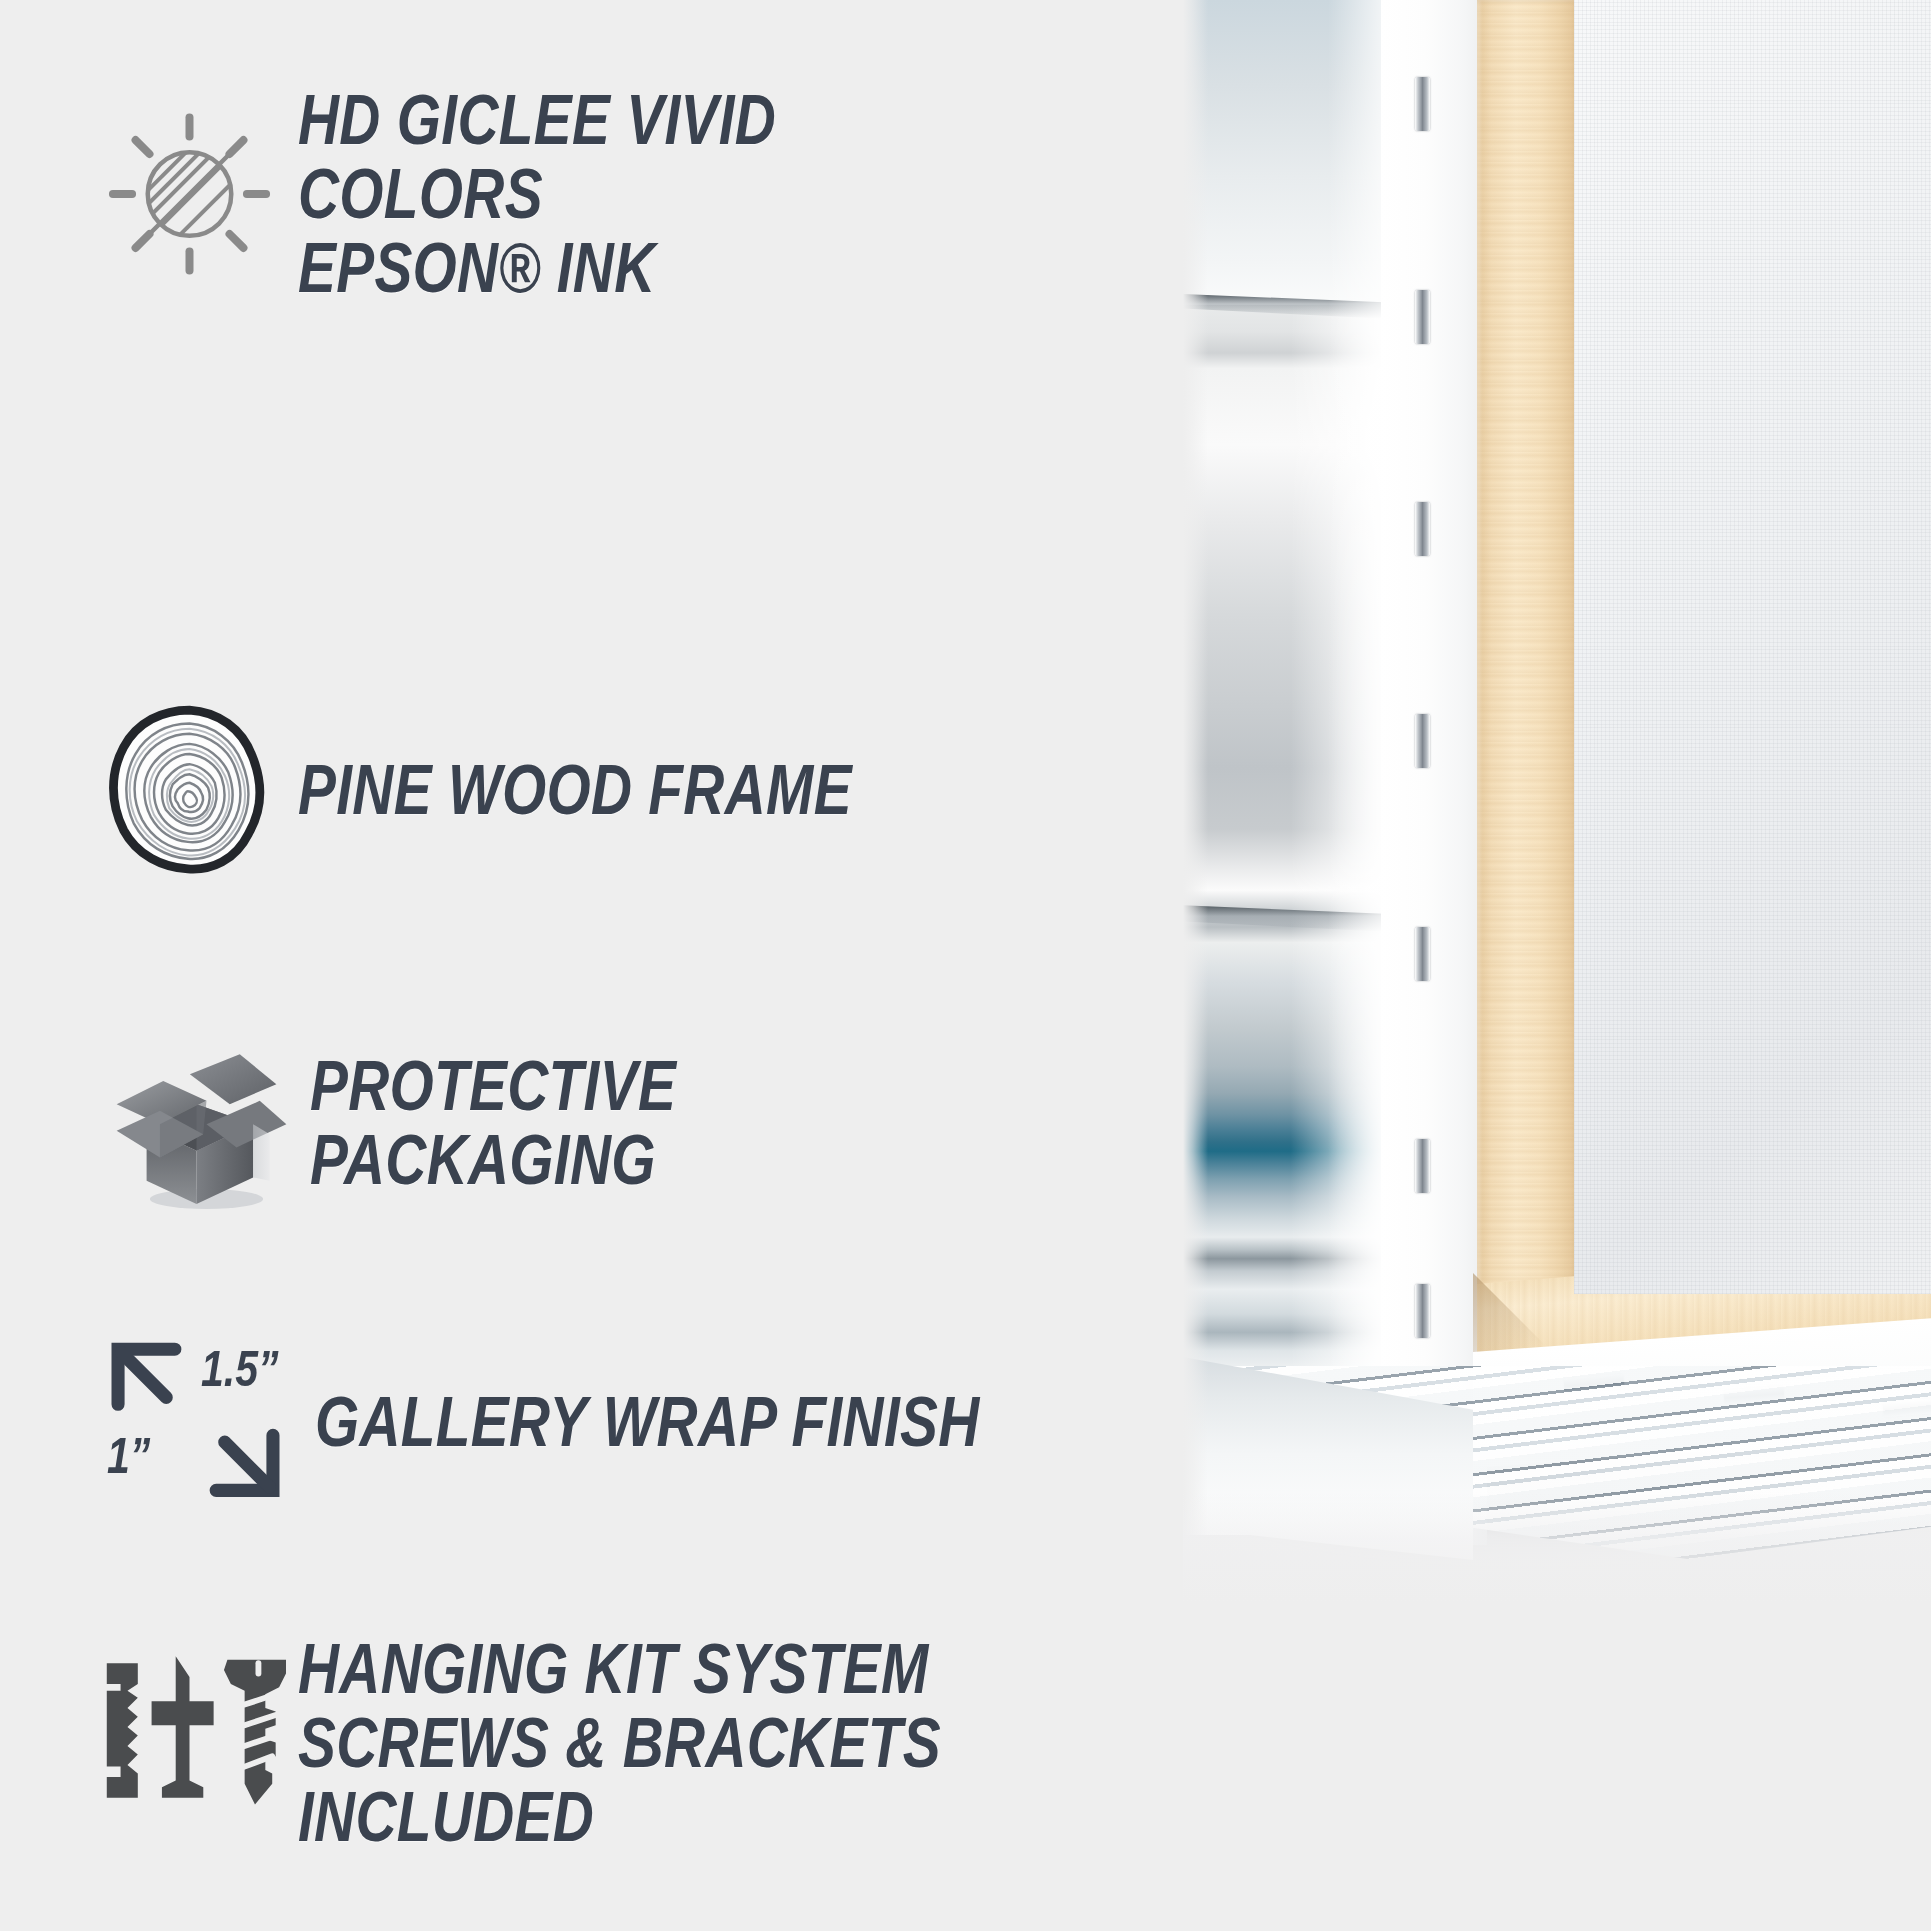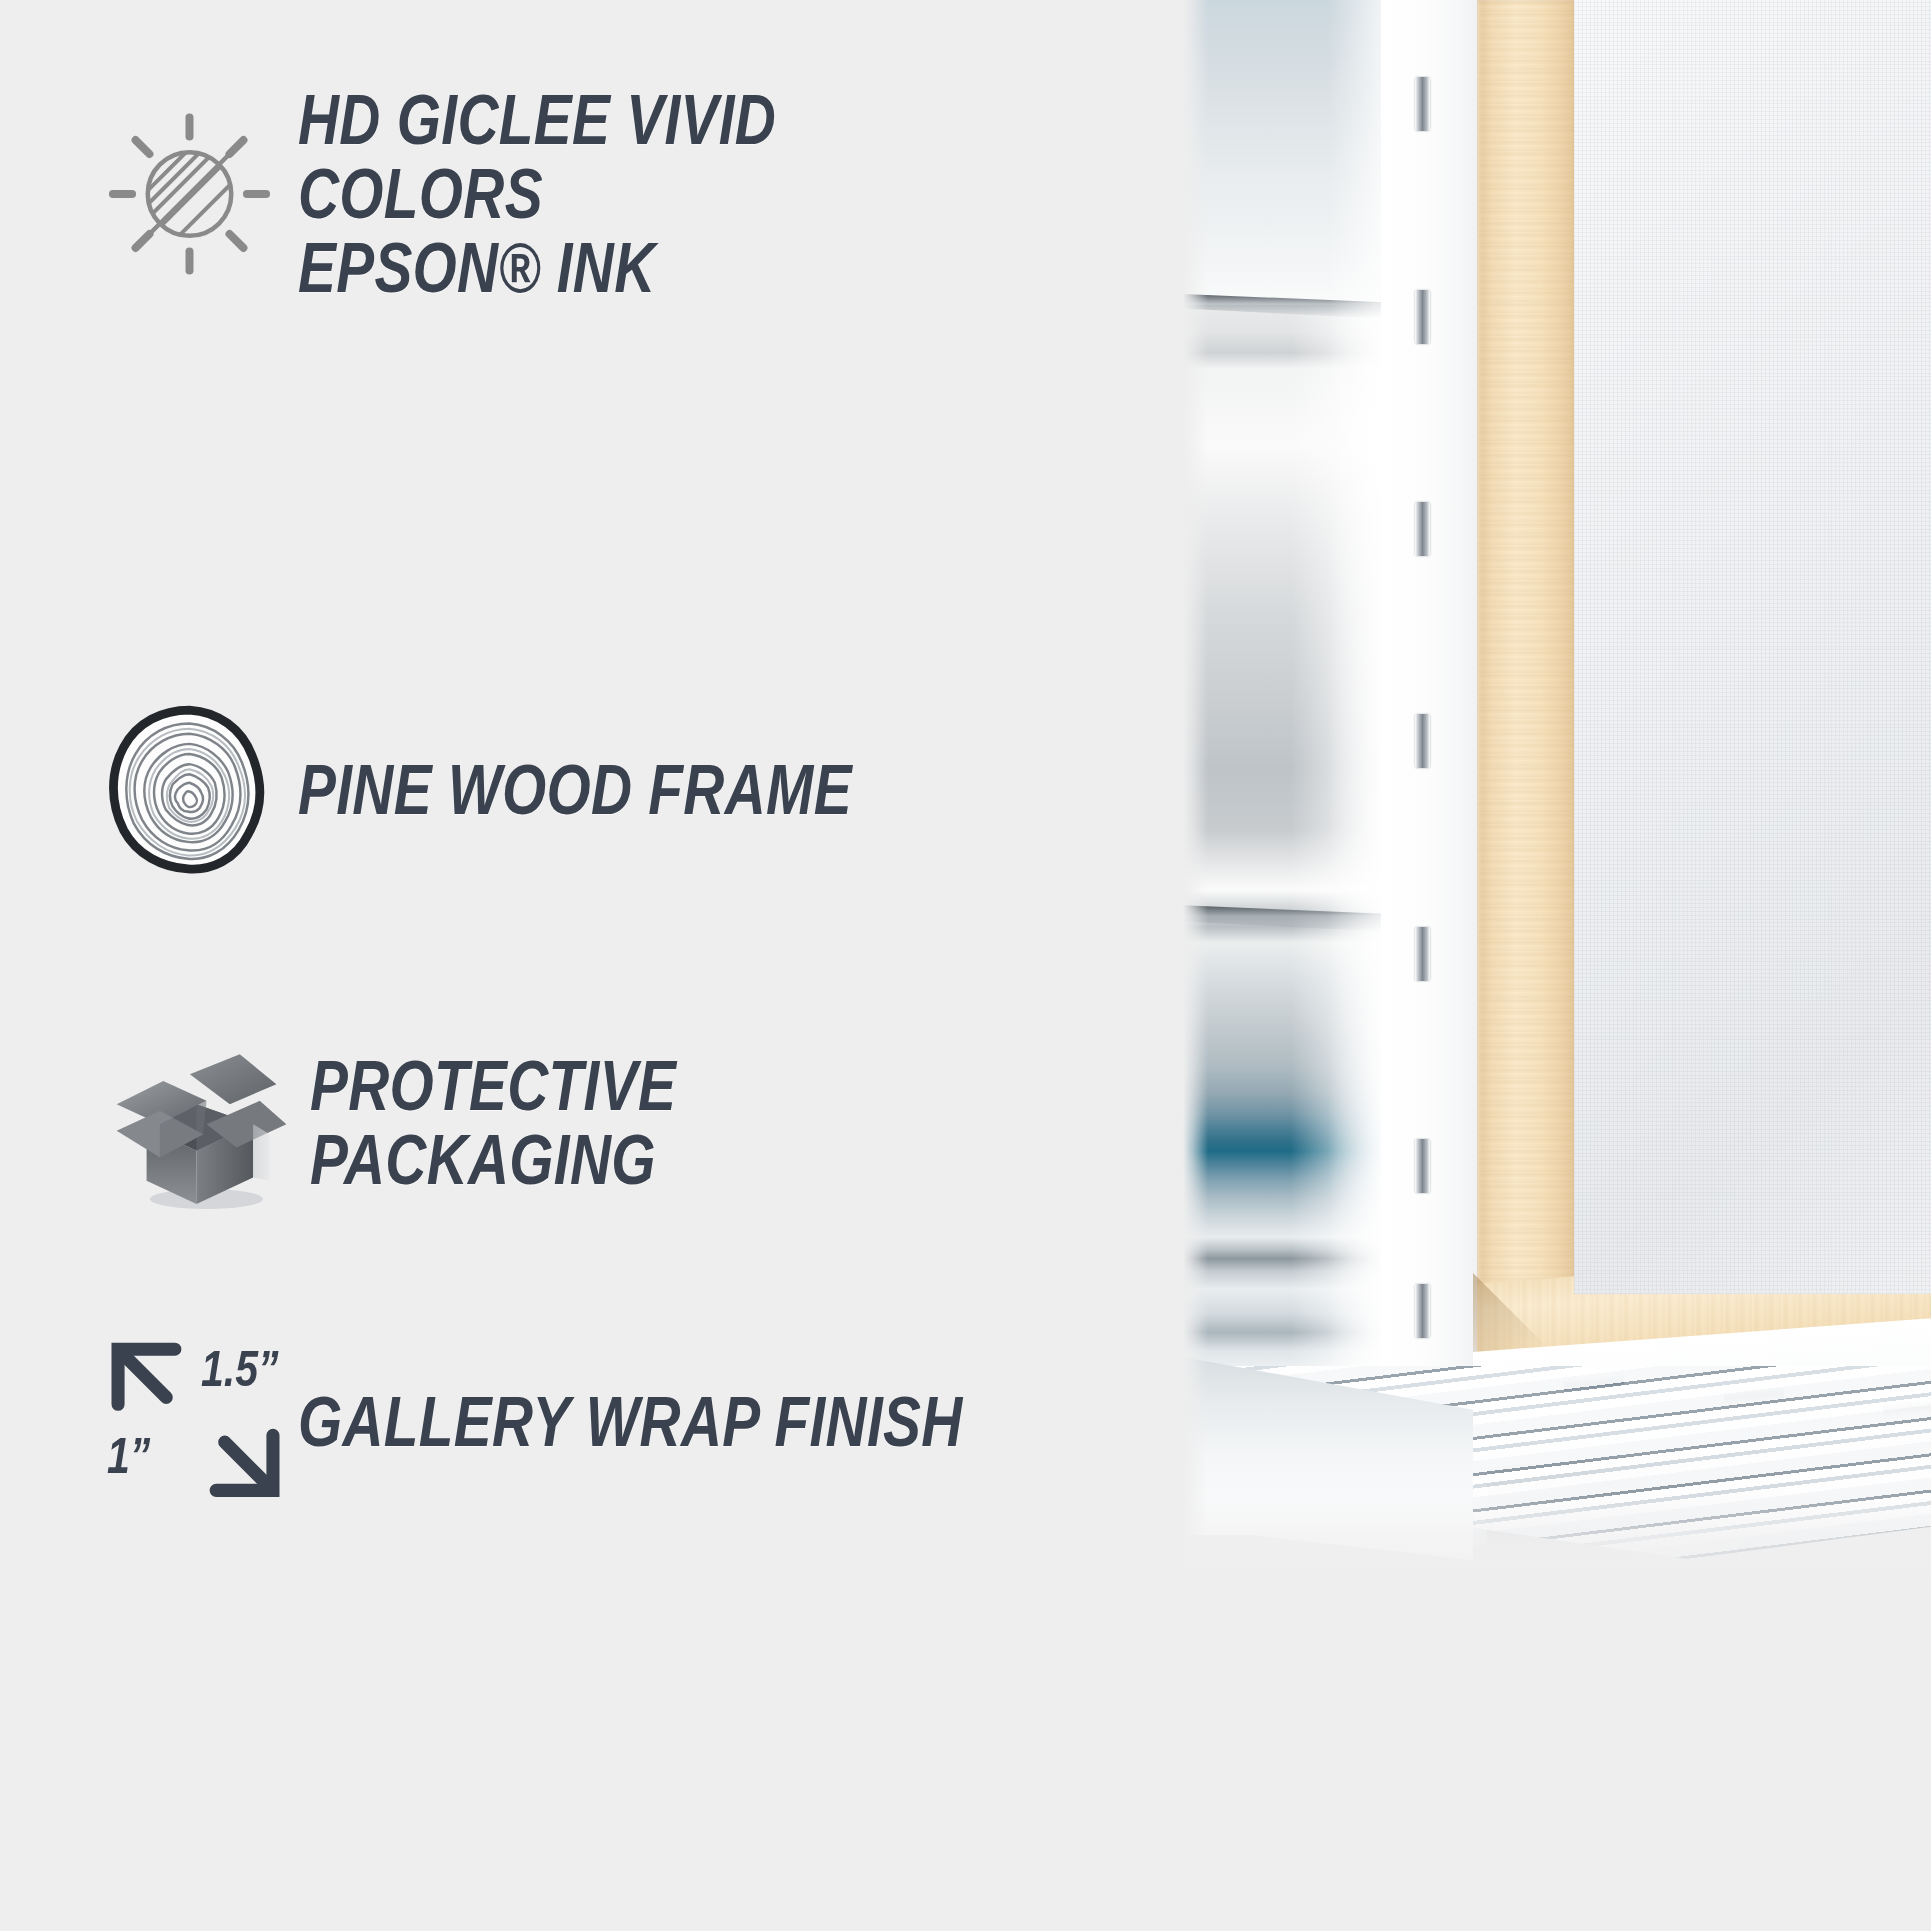--- a/index.html
+++ b/index.html
@@ -208,21 +208,21 @@
     transform-origin:left center;
     white-space:pre-line;
     text-shadow:0 1px 0 rgba(255,255,255,.55);
   }
 
   
   #row-giclee    { left:0px;   top:83px;  }
   #row-stretch   { left:0px;   top:436px; }
   #row-pine      { left:0px;   top:705px; }
   #row-package   { left:12px;   top:1031px;}
-  #row-wrap      { left:0px;   top:1332px;}
+  #row-wrap      { left:0px;   top:1332px;gap:17px;}
   #row-hanging   { left:0px;   top:1632px;}
 
   #row-giclee  .f-icon { width:193px; height:174px; }
   #row-stretch .f-icon { width:193px; height:159px; }
   #row-pine    .f-icon { width:193px; height:169px; }
   #row-package .f-icon { width:193px; height:183px; }
   #row-wrap    .f-icon { width:205px; height:179px; }
   #row-hanging .f-icon { width:193px; height:193px; }
 
   #row-giclee  .f-text { font-size:71px; margin-left:11.6px; }
@@ -417,16 +417,47 @@
             <path d="M104 60 L104 92 L71 92"></path>
             <path d="M102 90 L76 64"></path>
           </g>
         </svg>
         <span class="dim-label" id="dim-15">1.5”</span>
         <span class="dim-label" id="dim-1">1”</span>
       </div>
       <div class="f-text">GALLERY WRAP FINISH</div>
     </div>
 
+    <div class="feature" id="row-hanging">
+      <div class="f-icon">
+        <svg width="193" height="193" viewBox="0 0 112 108" aria-hidden="true">
+          <g fill="#4a4c4e">
+
+            <path d="M8 8 L26 8 L26 20 L20 24 L26 28 L20 34 L26 39
+                     L20 45 L26 50 L20 56 L26 61 L20 67 L26 72 L26 86
+                     L8 86 L8 74 L16 74 L16 68 L8 68 L8 24 L16 24 L16 20 L8 20 Z"></path>
+
+            <path d="M48 4 L56 16 L56 30 L70 30 L70 44 L56 44 L56 76
+                     L64 80 L64 86 L40 86 L40 80 L48 76 L48 44 L34 44
+                     L34 30 L48 30 L48 16 Z"></path>
+
+            <path d="M78 6 L112 6 L112 14 L108 22 L100 26 L100 34
+                     L106 36 L106 44 L100 46 L100 52 L106 54 L106 62
+                     L100 64 L100 70 L104 72 L104 78 L94 90 L88 78
+                     L88 24 L80 20 L76 12 Z"></path>
+          </g>
+
+          <g stroke="#eeeeee" stroke-width="3.4" fill="none" stroke-linecap="round">
+            <line x1="88" y1="32" x2="106" y2="26"></line>
+            <line x1="88" y1="44" x2="106" y2="38"></line>
+            <line x1="88" y1="56" x2="106" y2="50"></line>
+            <line x1="88" y1="68" x2="104" y2="62"></line>
+            <line x1="96" y1="8" x2="96" y2="14"></line>
+          </g>
+        </svg>
+      </div>
+      <div class="f-text">HANGING KIT SYSTEM
+SCREWS &amp; BRACKETS INCLUDED</div>
+    </div>
 
   </div>
 </div>
 
 
 </body></html>

